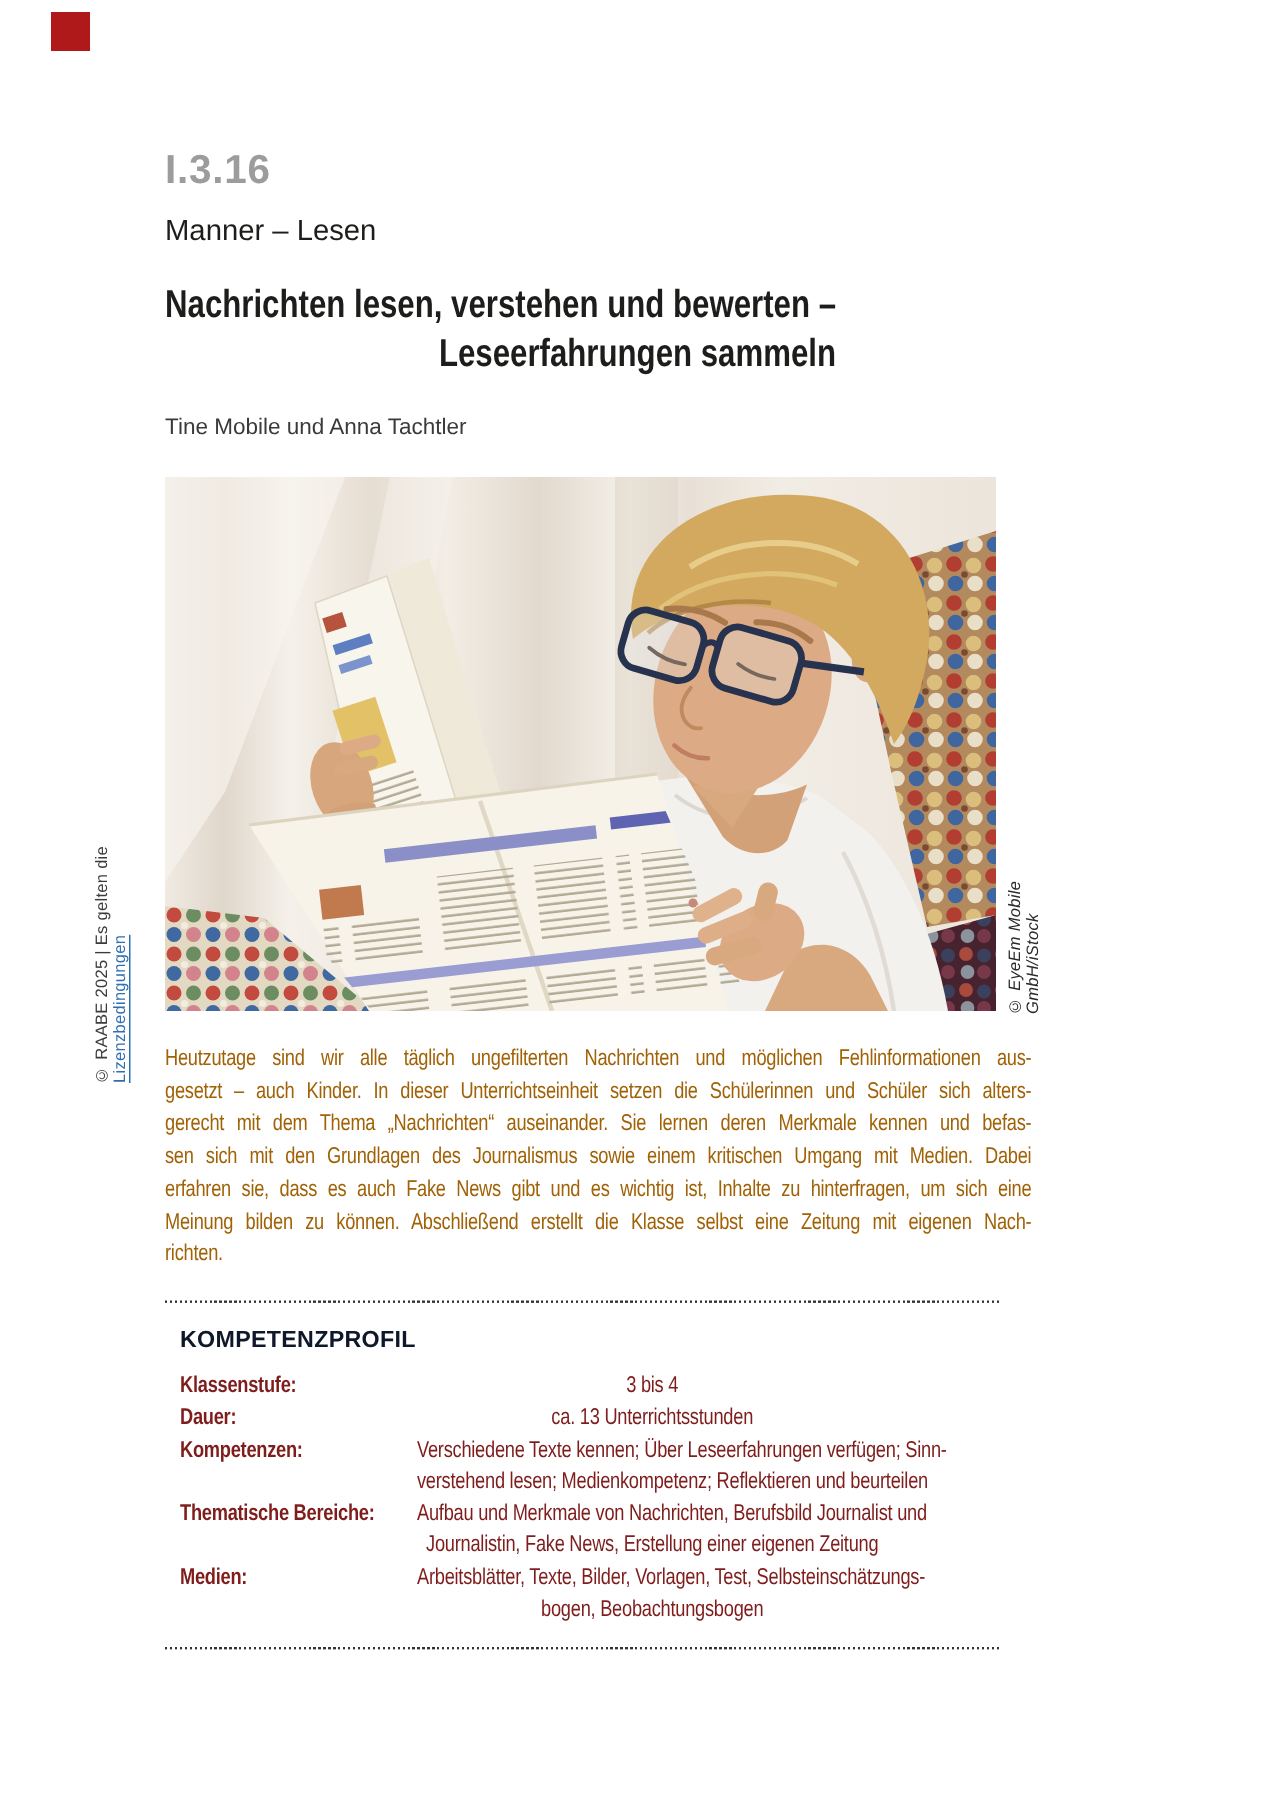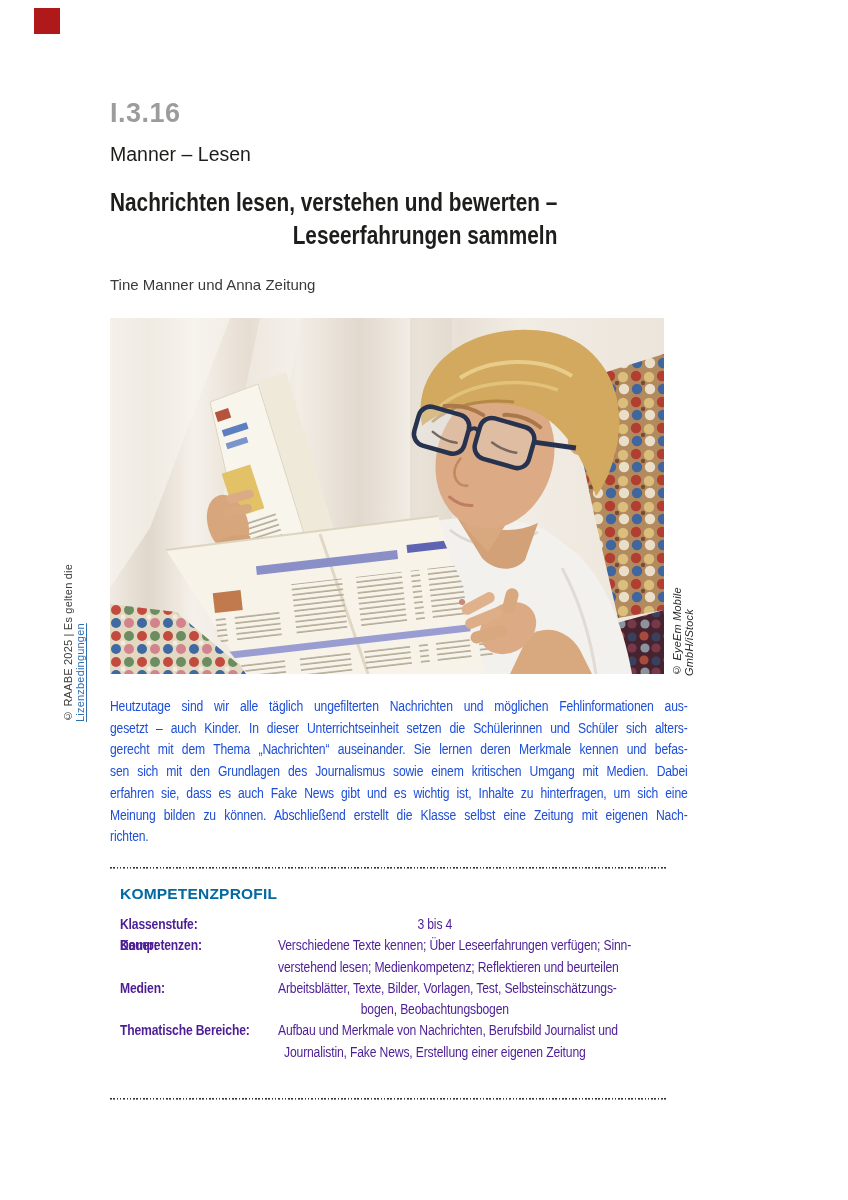--- a/index.html
+++ b/index.html
@@ -30,33 +30,33 @@
     font-size:11px; letter-spacing:0.2px; color:#3c3c3c;
   }
   .left-margin-note { left:36px; top:479px; height:243px; width:15px; }
   .left-margin-note a, .left-margin-note .lic {
     color:#2f6fb1; text-decoration:underline; cursor:pointer;
   }
   .photo-credit { left:645px; top:523px; height:153px; width:15px;
     font-style:italic; color:#2a2a2a; }
 
   .intro { left:84px; top:695px; width:722px; font-size:15.2px; line-height:21.7px;
-    color:#1d4ed8; letter-spacing:-0.2px; }
+    color:#a16207; letter-spacing:-0.2px; }
   .para-line { transform:scaleX(0.8); transform-origin:0 0; width:722px;
     white-space:nowrap; text-align:justify; text-align-last:justify; }
   .para-line.last { text-align-last:left; }
 
   .rule-dotted { height:2px; width:558px;
     background-image:repeating-linear-gradient(90deg,#333 0 1.5px,transparent 1.5px 3.3px);
     background-position:0 50%; background-size:100% 1.6px; background-repeat:no-repeat; }
   .rule-1 { left:84px; top:867px; }
   .rule-2 { left:84px; top:1098px; }
 
-  .kp-heading { left:94px; top:885px; font-size:15.5px; font-weight:bold; color:#0369a1; letter-spacing:0.2px; }
-  .kp-table { left:84px; top:913px; width:560px; font-size:15.2px; letter-spacing:-0.2px; color:#4c1d95; }
+  .kp-heading { left:94px; top:885px; font-size:15.5px; font-weight:bold; color:#0f172a; letter-spacing:0.2px; }
+  .kp-table { left:84px; top:913px; width:560px; font-size:15.2px; letter-spacing:-0.2px; color:#7f1d1d; }
   .kp-row { position:relative; }
   .kp-label { position:absolute; left:10px; top:0; font-weight:bold; line-height:21.3px; }
   .kp-value { position:relative; margin-left:168px;text-align:center; }
   .kp-line { line-height:21.3px; transform:scaleX(0.8); transform-origin:0 0; white-space:nowrap; }
 </style>
 </head>
 <body>
 
 <div class="page">
 
@@ -69,21 +69,21 @@
   <div class="abs subject">
     <span class="cx85">Manner – Lesen</span>
   </div>
 
   <div class="abs title" id="title-lines">
       <div class="title-line">Nachrichten lesen, verstehen und bewerten –</div>
       <div class="title-line">Leseerfahrungen sammeln</div>
     </div>
 
   <div class="abs authors">
-    <span class="cx85">Tine Manner und Anna Zeitung</span>
+    <span class="cx85">Tine Mobile und Anna Tachtler</span>
   </div>
 
   <div class="abs v-text left-margin-note"><span>© RAABE 2025 | Es gelten die </span><span class="lic" style="color: rgb(47, 111, 177);">Lizenzbedingungen</span></div>
 
   <div class="abs photo-wrap">
     <svg width="554" height="356" viewBox="0 0 554 356" xmlns="http://www.w3.org/2000/svg">
       <defs>
         <linearGradient id="curt" x1="0" y1="0" x2="1" y2="0">
           <stop offset="0" stop-color="#f0eae2"></stop>
             <stop offset="0.07" stop-color="#e0d7cb"></stop>
@@ -245,39 +245,42 @@
 
   <div class="abs kp-table" id="kp-table">
       <div class="kp-row">
         <div class="kp-label cx">Klassenstufe:</div>
         <div class="kp-value">
           <div class="kp-line">3 bis 4</div>
         </div>
       </div>
       <div class="kp-row">
         <div class="kp-label cx">Dauer:</div>
+        <div class="kp-value">
+          <div class="kp-line">ca. 13 Unterrichtsstunden</div>
+        </div>
       </div>
       <div class="kp-row">
         <div class="kp-label cx">Kompetenzen:</div>
         <div class="kp-value">
           <div class="kp-line">Verschiedene Texte kennen; Über Leseerfahrungen verfügen; Sinn-</div>
           <div class="kp-line">verstehend lesen; Medienkompetenz; Reflektieren und beurteilen</div>
         </div>
       </div>
       <div class="kp-row">
+        <div class="kp-label cx">Thematische Bereiche:</div>
+        <div class="kp-value">
+          <div class="kp-line">Aufbau und Merkmale von Nachrichten, Berufsbild Journalist und</div>
+          <div class="kp-line">Journalistin, Fake News, Erstellung einer eigenen Zeitung</div>
+        </div>
+      </div>
+      <div class="kp-row">
         <div class="kp-label cx">Medien:</div>
         <div class="kp-value">
           <div class="kp-line">Arbeitsblätter, Texte, Bilder, Vorlagen, Test, Selbsteinschätzungs-</div>
           <div class="kp-line">bogen, Beobachtungsbogen</div>
         </div>
       </div>
-      <div class="kp-row">
-        <div class="kp-label cx">Thematische Bereiche:</div>
-        <div class="kp-value">
-          <div class="kp-line">Aufbau und Merkmale von Nachrichten, Berufsbild Journalist und</div>
-          <div class="kp-line">Journalistin, Fake News, Erstellung einer eigenen Zeitung</div>
-        </div>
-      </div>
     </div>
 
   <div class="abs rule-dotted rule-2"></div>
 
 </div>
 
 </body></html>

